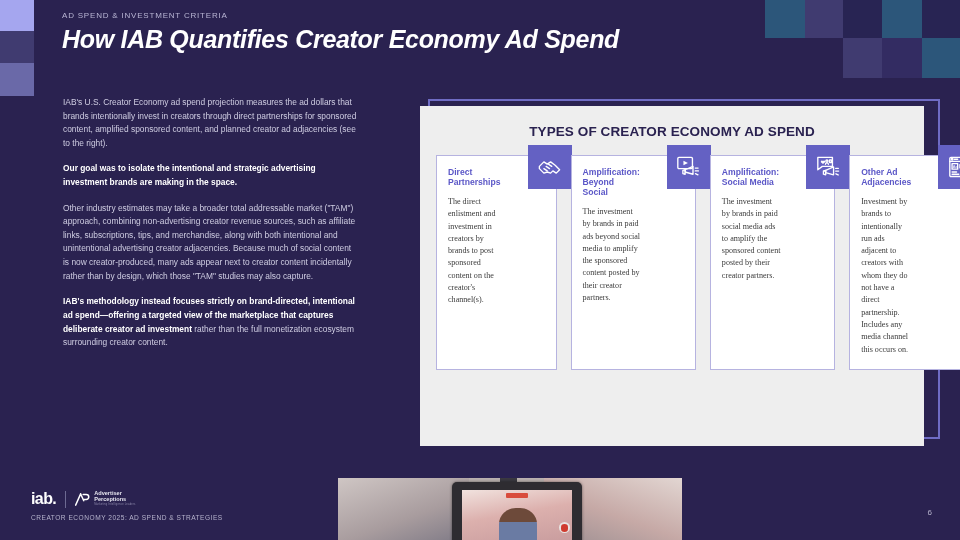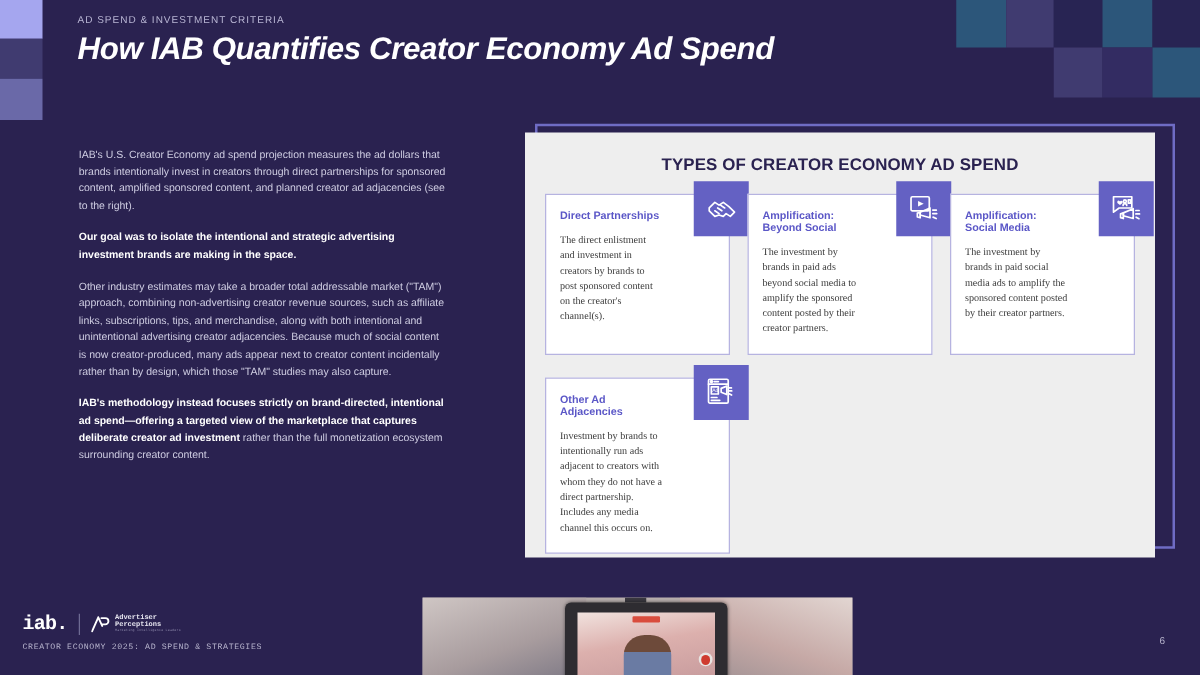--- a/index.html
+++ b/index.html
@@ -39,21 +39,21 @@
   }
   .title {
     font-size: 25px; font-weight: bold; color: #ffffff;
     letter-spacing: -0.3px; margin-top: 5px;
     font-family: "Liberation Sans", sans-serif;
     font-style: italic;
   }
 
   
   .left-col {
-    position: absolute; left: 63px; top: 117px; width: 296px;
+    position: absolute; left: 63px; top: 96px; width: 296px;
     font-size: 8.4px; line-height: 1.62; color: #cfcde2;
   }
   .left-col p { margin-bottom: 12px; }
   .left-col p.strong { color: #ffffff; font-weight: bold; }
   .left-col p.mixed { color: #cfcde2; }
   .left-col p.mixed b { color: #ffffff; font-weight: bold; }
 
   
   .panel-outline {
     position: absolute; left: 428px; top: 99px;
@@ -64,21 +64,21 @@
     position: absolute; left: 420px; top: 106px;
     width: 504px; height: 340px;
     background: #eeeeee;
     padding: 18px 16px 16px 16px;
   }
   .panel-title {
     text-align: center; font-size: 13.5px; font-weight: bold;
     color: #2a2250; letter-spacing: 0.1px; margin-bottom: 16px;
   }
   .cards {
-    display: grid; grid-template-columns: 1fr 1fr 1fr;
+    display: grid; grid-template-columns: 1fr 1fr 1fr 1fr;
     gap: 18px 14px;
   }
   .card {
     position: relative; background: #ffffff;
     border: 1px solid #b6b3e0;
     padding: 11px 11px 13px 11px;
     min-height: 116px;
   }
   .card-head {
     font-size: 8.6px; font-weight: bold; color: #5b57c7;
@@ -133,21 +133,21 @@
   .photo .shutter-in {
     position:absolute; right:10.6%; bottom:20%; width:6%; height:12%;
     background:#cf3b2f; border-radius:50%;
   }
   .photo .stand {
     position:absolute; left:47%; top:0; width:5%; height:7%;
     background:#3a3840;
   }
 
   
-  .footer { position: absolute; left: 18px; top: 490px; font-family: Liberation Mono, monospace; }
+  .footer { position: absolute; left: 31px; top: 490px; }
   .logo-row { display: flex; align-items: center; gap: 9px; }
   .iab-logo {
     font-size: 16px; font-weight: bold; color: #ffffff;
     letter-spacing: -0.6px;
   }
   .divider-v { width: 1px; height: 17px; background: #6d6a92; }
   .ap-logo { display: flex; align-items: center; gap: 4px; }
   .ap-mark { width: 15px; height: 13px; }
   .ap-text { line-height: 1.05; }
   .ap-text .l1, .ap-text .l2 {

